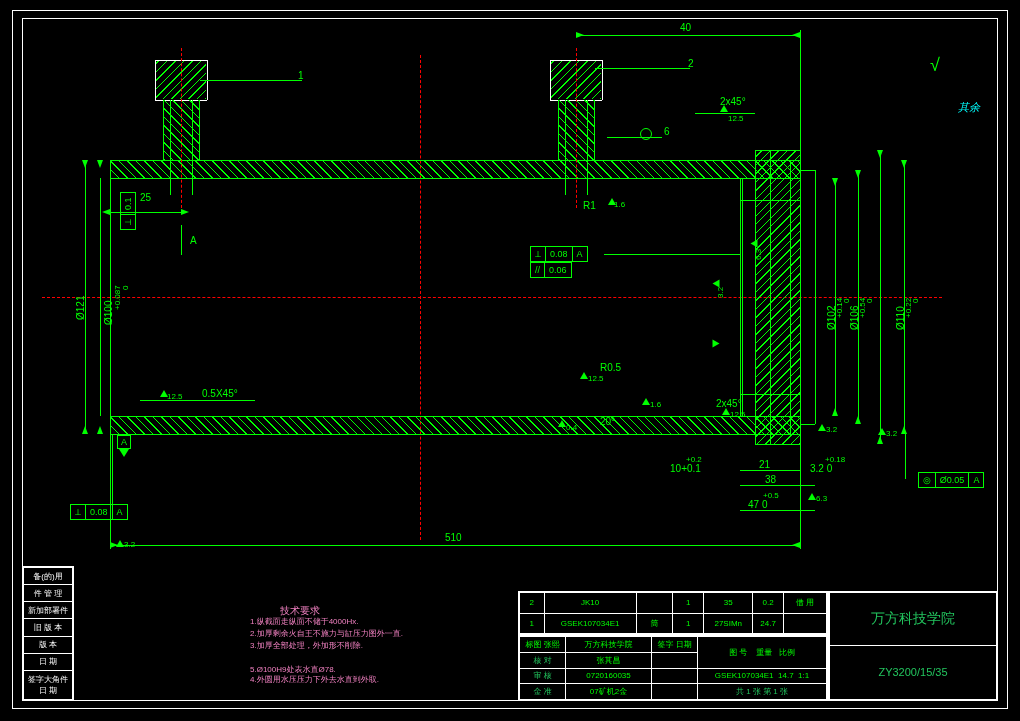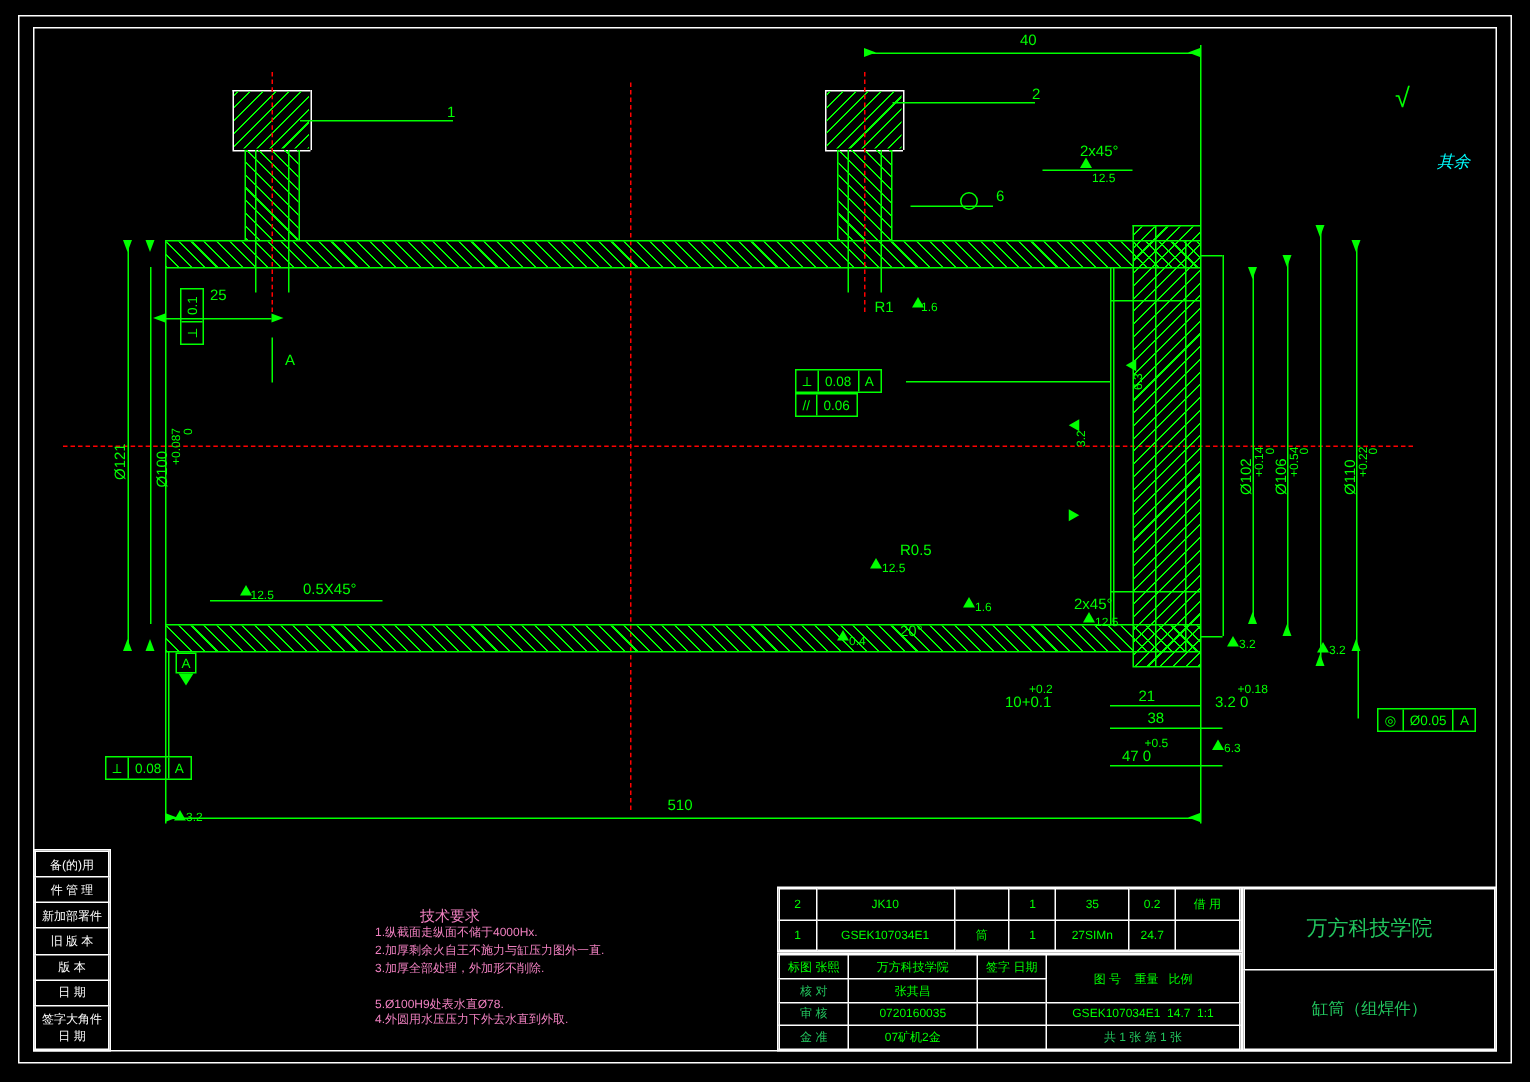--- a/index.html
+++ b/index.html
@@ -483,20 +483,20 @@
     </tbody>
       </table>
   </div>
 
   <div class="title-block" style="left:828px; top:591px; width:170px; height:110px;">
     <table>
       <tbody>
           <tr style="height:33%">
             <td class="big purple">万方科技学院</td>
           </tr>
-      <tr style="height:33%">
-            <td class="med purple">缸筒（组焊件）</td>
+      <tr style="height:34%">
+            <td class="med purple">ZY3200/15/35</td>
           </tr>
     </tbody>
       </table>
   </div>
 
 </div>
 
 </body></html>

